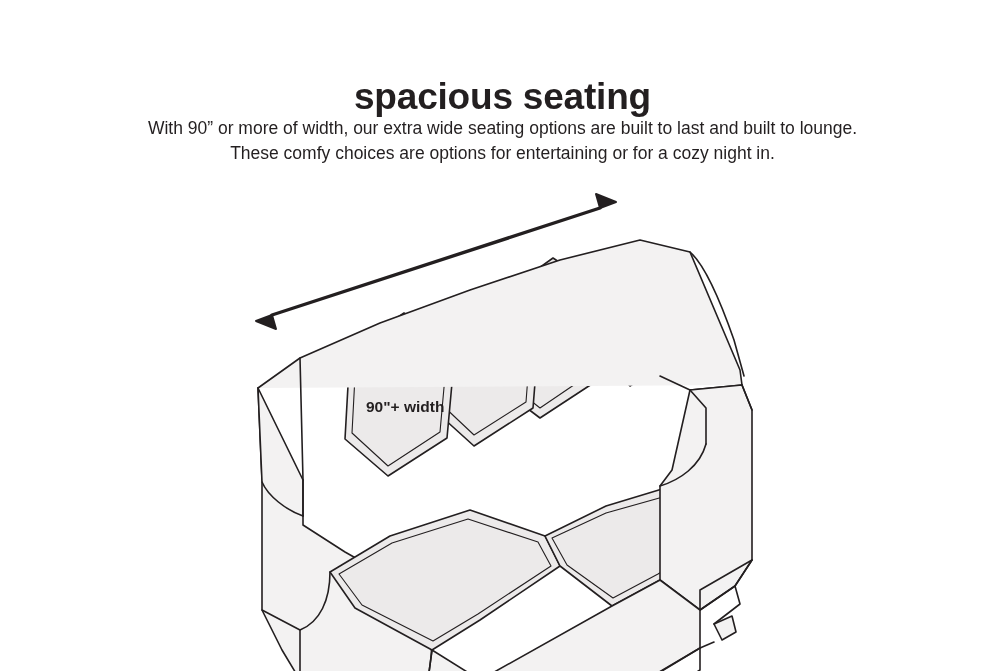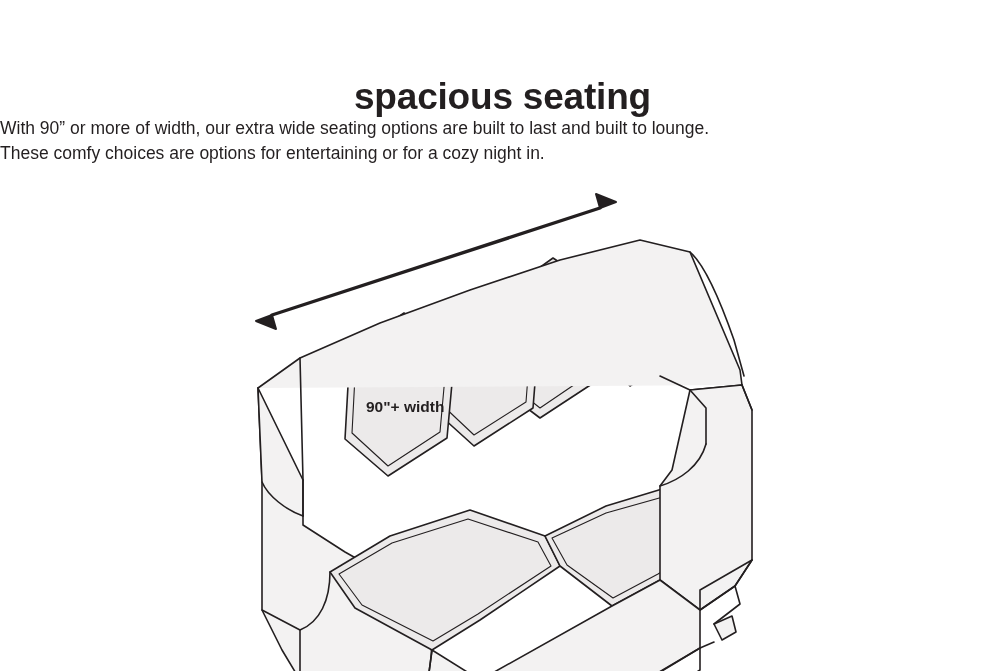--- a/index.html
+++ b/index.html
@@ -31,21 +31,21 @@
     font-weight: bold;
     letter-spacing: -0.2px;
     color: #231f20;
     line-height: 1.1;
   }
   .subcopy {
     position: absolute;
     top: 116px;
     left: 0;
     width: 1005px;
-    text-align: left;
+    text-align: center;
     font-size: 17.5px;
     line-height: 1.45;
     color: #231f20;
   }
   .subcopy .line {
     display: block;
   }
   .diagram {
     position: absolute;
     top: 180px;

